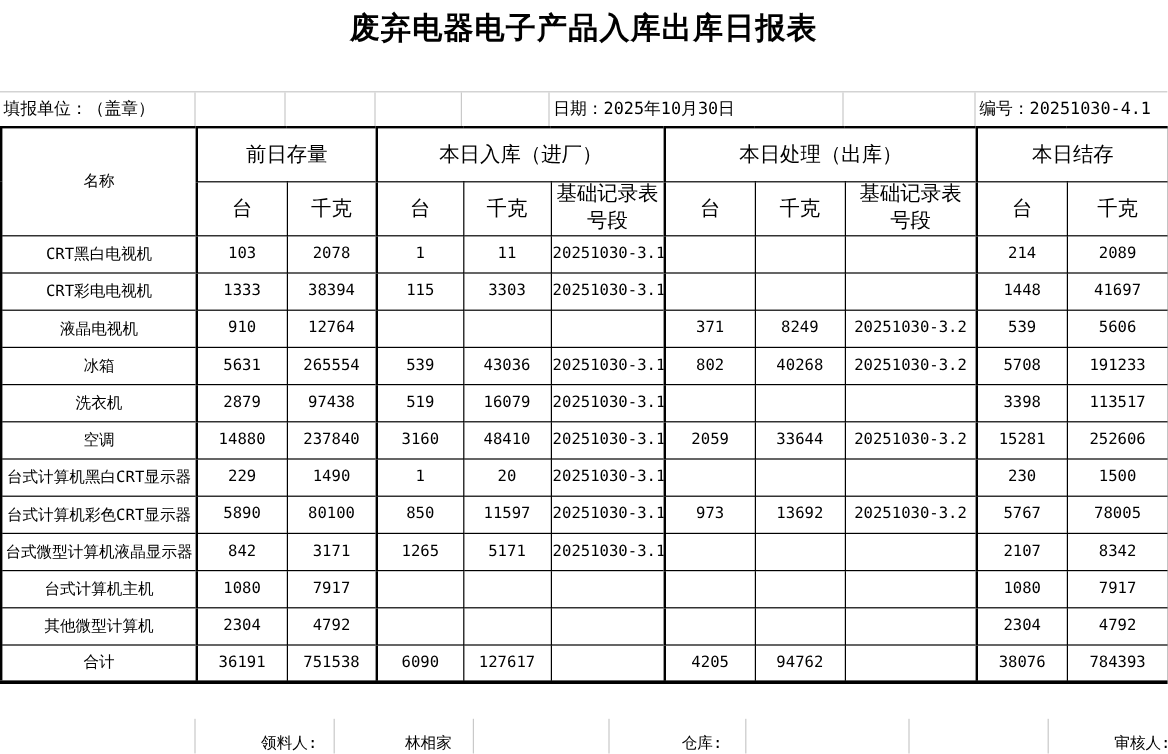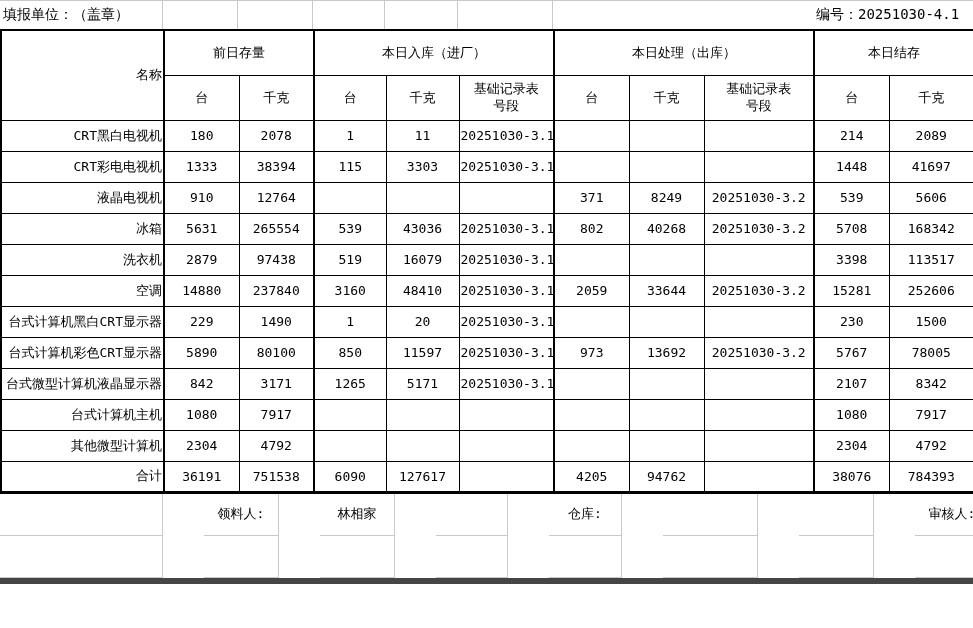--- a/index.html
+++ b/index.html
@@ -16,20 +16,21 @@
   }
   .title-row h1{
     margin:0;font-size:25px;font-weight:bold;letter-spacing:1px;
     font-family:"DejaVu Sans","Liberation Sans",sans-serif;
   }
 
   
   .grid11{
     display:grid;
     grid-template-columns:163px 75px 75px 72px 73px 95px 75px 75px 110px 75px 85px;
+    margin-top:29px;
   }
 
   
   .meta-row{
     height:28px;border-top:1px solid #c9c9c9;font-size:14px;
   }
   .meta-row .mcell{
     box-sizing:border-box;height:100%;display:flex;align-items:center;
     border-right:1px solid #c9c9c9;padding-left:3px;white-space:nowrap;overflow:visible;
   }
@@ -44,46 +45,50 @@
   }
   table.report td{
     border:1px solid #000;text-align:center;vertical-align:middle;
     font-size:13px;padding:0 1px;overflow:hidden;white-space:nowrap;
   }
   table.report .thickL{border-left:2px solid #000;}
   table.report thead tr.h1{height:45px;}
   table.report thead tr.h2{height:45px;}
   table.report tbody tr{height:31px;}
   table.report td.wrap{white-space:pre-line;line-height:1.25;}
-  table.report td.name{font-size:13px;text-align:right;}
-  table.report thead td{font-size:13px;}
+  table.report td.name{font-size:13px;}
+  table.report thead td{font-size:17px;}
 
   
   .foot-row{height:42px;font-size:13px;gap:41px;}
   .foot-row .fcell{
     box-sizing:border-box;height:100%;display:flex;align-items:center;justify-content:center;
     border-right:1px solid #c9c9c9;border-bottom:1px solid #c9c9c9;white-space:nowrap;
   }
   .foot-row .fcell.last{border-right:none;}
 
   
   .bottom-bar{height:6px;background:#454545;border-bottom:1px solid #fff;}
 </style>
 </head>
 <body>
 
 <div class="page">
 
+  <div class="title-row">
+    <h1>废弃电器电子产品入库出库日报表</h1>
+  </div>
 
   <div class="meta-row grid11">
     <div class="mcell">填报单位：（盖章）</div>
     <div class="mcell"></div>
     <div class="mcell"></div>
     <div class="mcell"></div>
     <div class="mcell"></div>
+    <div class="mcell span3a">日期：2025年10月30日</div>
     <div class="mcell"></div>
     <div class="mcell span2b last">编号：20251030-4.1</div>
   </div>
 
   <table class="report">
     <colgroup>
       <col style="width:163px">
         <col style="width:75px">
         <col style="width:75px">
       <col style="width:72px">
@@ -114,21 +119,21 @@
           <td>千克</td>
           <td class="wrap">基础记录表
 号段</td>
           <td class="thickL">台</td>
           <td>千克</td>
         </tr>
     </thead>
     <tbody>
         <tr>
           <td class="name">CRT黑白电视机</td>
-          <td class="thickL">180</td>
+          <td class="thickL">103</td>
           <td>2078</td>
           <td class="thickL">1</td>
           <td>11</td>
           <td>20251030-3.1</td>
           <td class="thickL"></td>
           <td></td>
           <td></td>
           <td class="thickL">214</td>
           <td>2089</td>
         </tr>
@@ -162,21 +167,21 @@
           <td class="name">冰箱</td>
           <td class="thickL">5631</td>
           <td>265554</td>
           <td class="thickL">539</td>
           <td>43036</td>
           <td>20251030-3.1</td>
           <td class="thickL">802</td>
           <td>40268</td>
           <td>20251030-3.2</td>
           <td class="thickL">5708</td>
-          <td>168342</td>
+          <td>191233</td>
         </tr>
         <tr>
           <td class="name">洗衣机</td>
           <td class="thickL">2879</td>
           <td>97438</td>
           <td class="thickL">519</td>
           <td>16079</td>
           <td>20251030-3.1</td>
           <td class="thickL"></td>
           <td></td>

